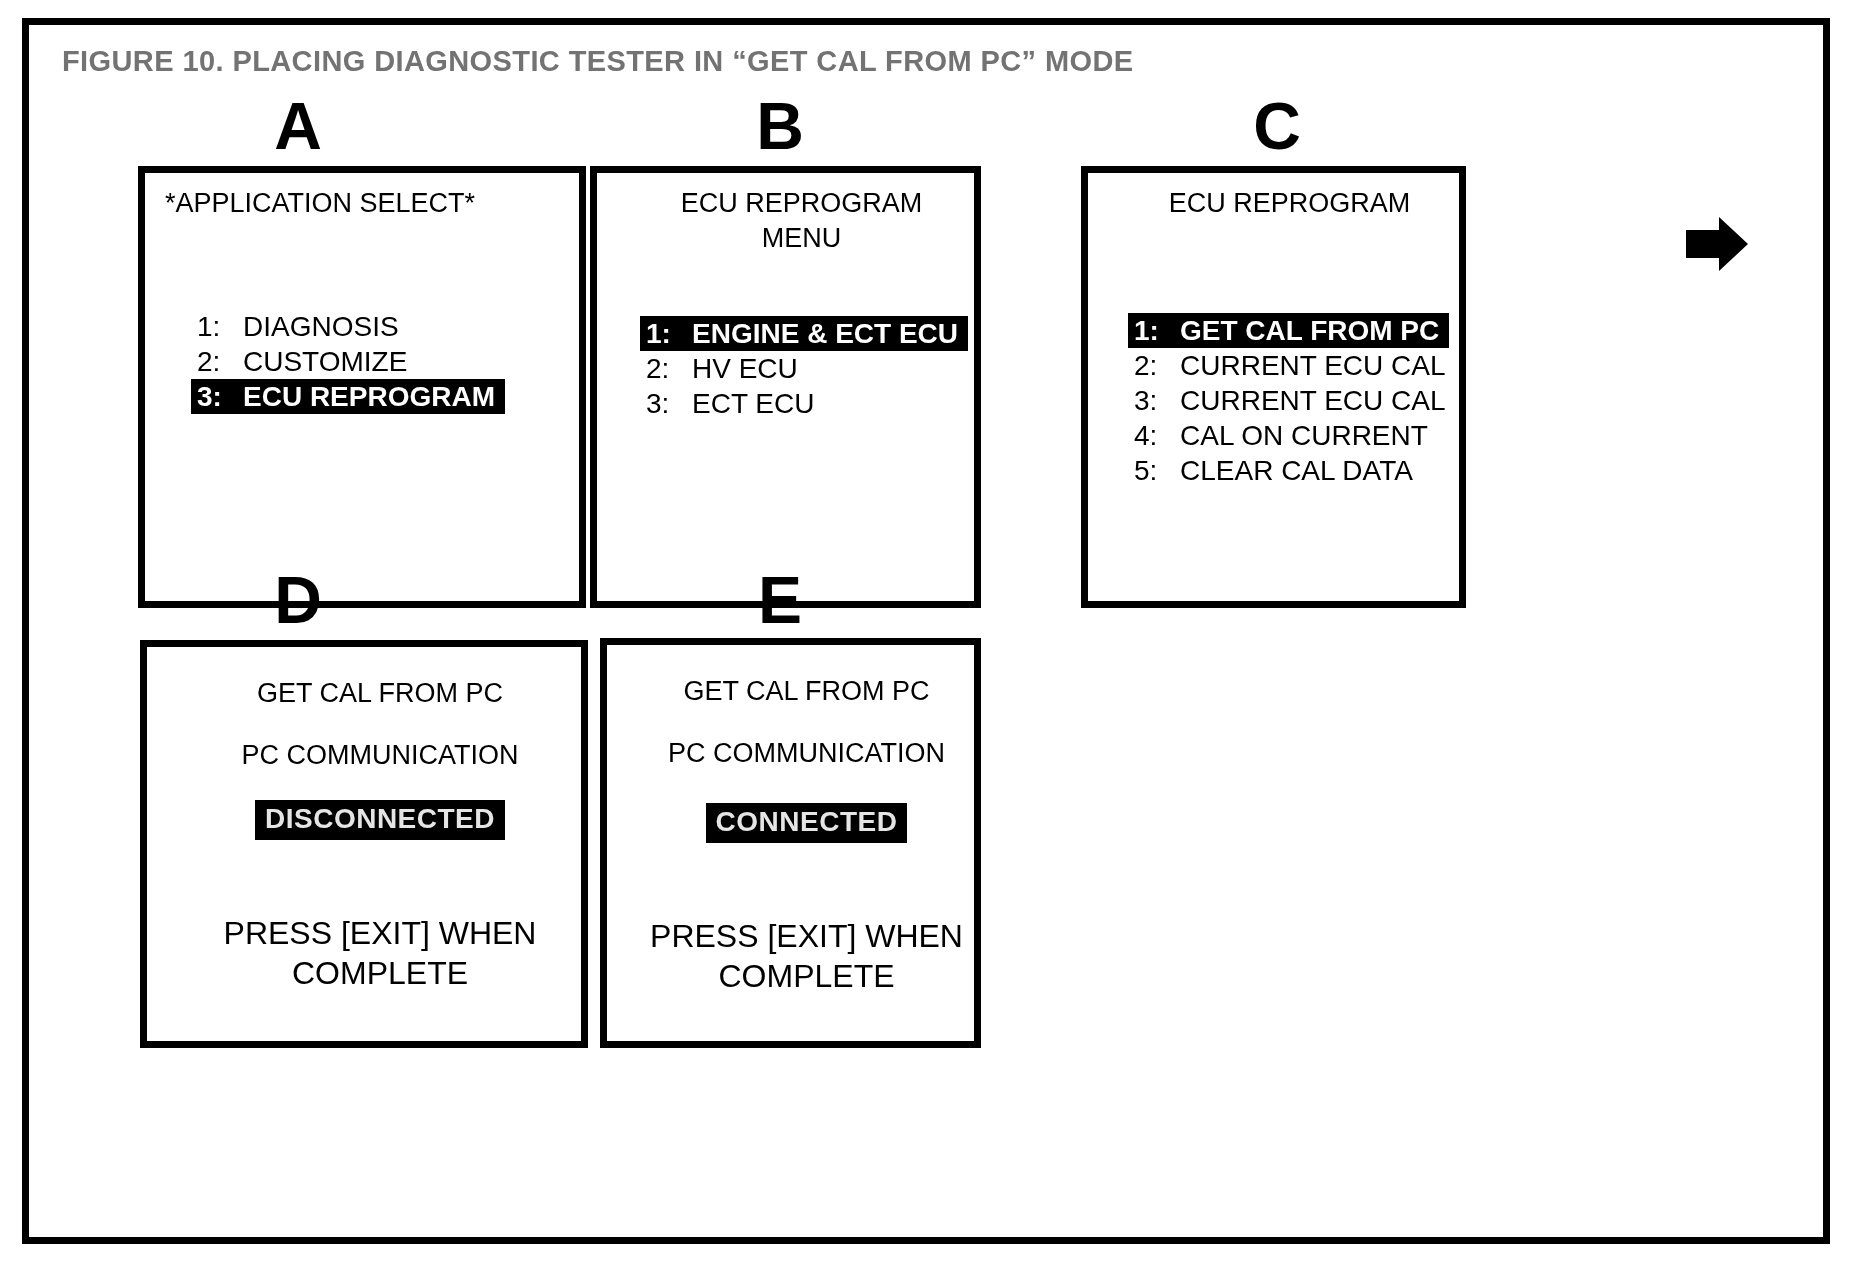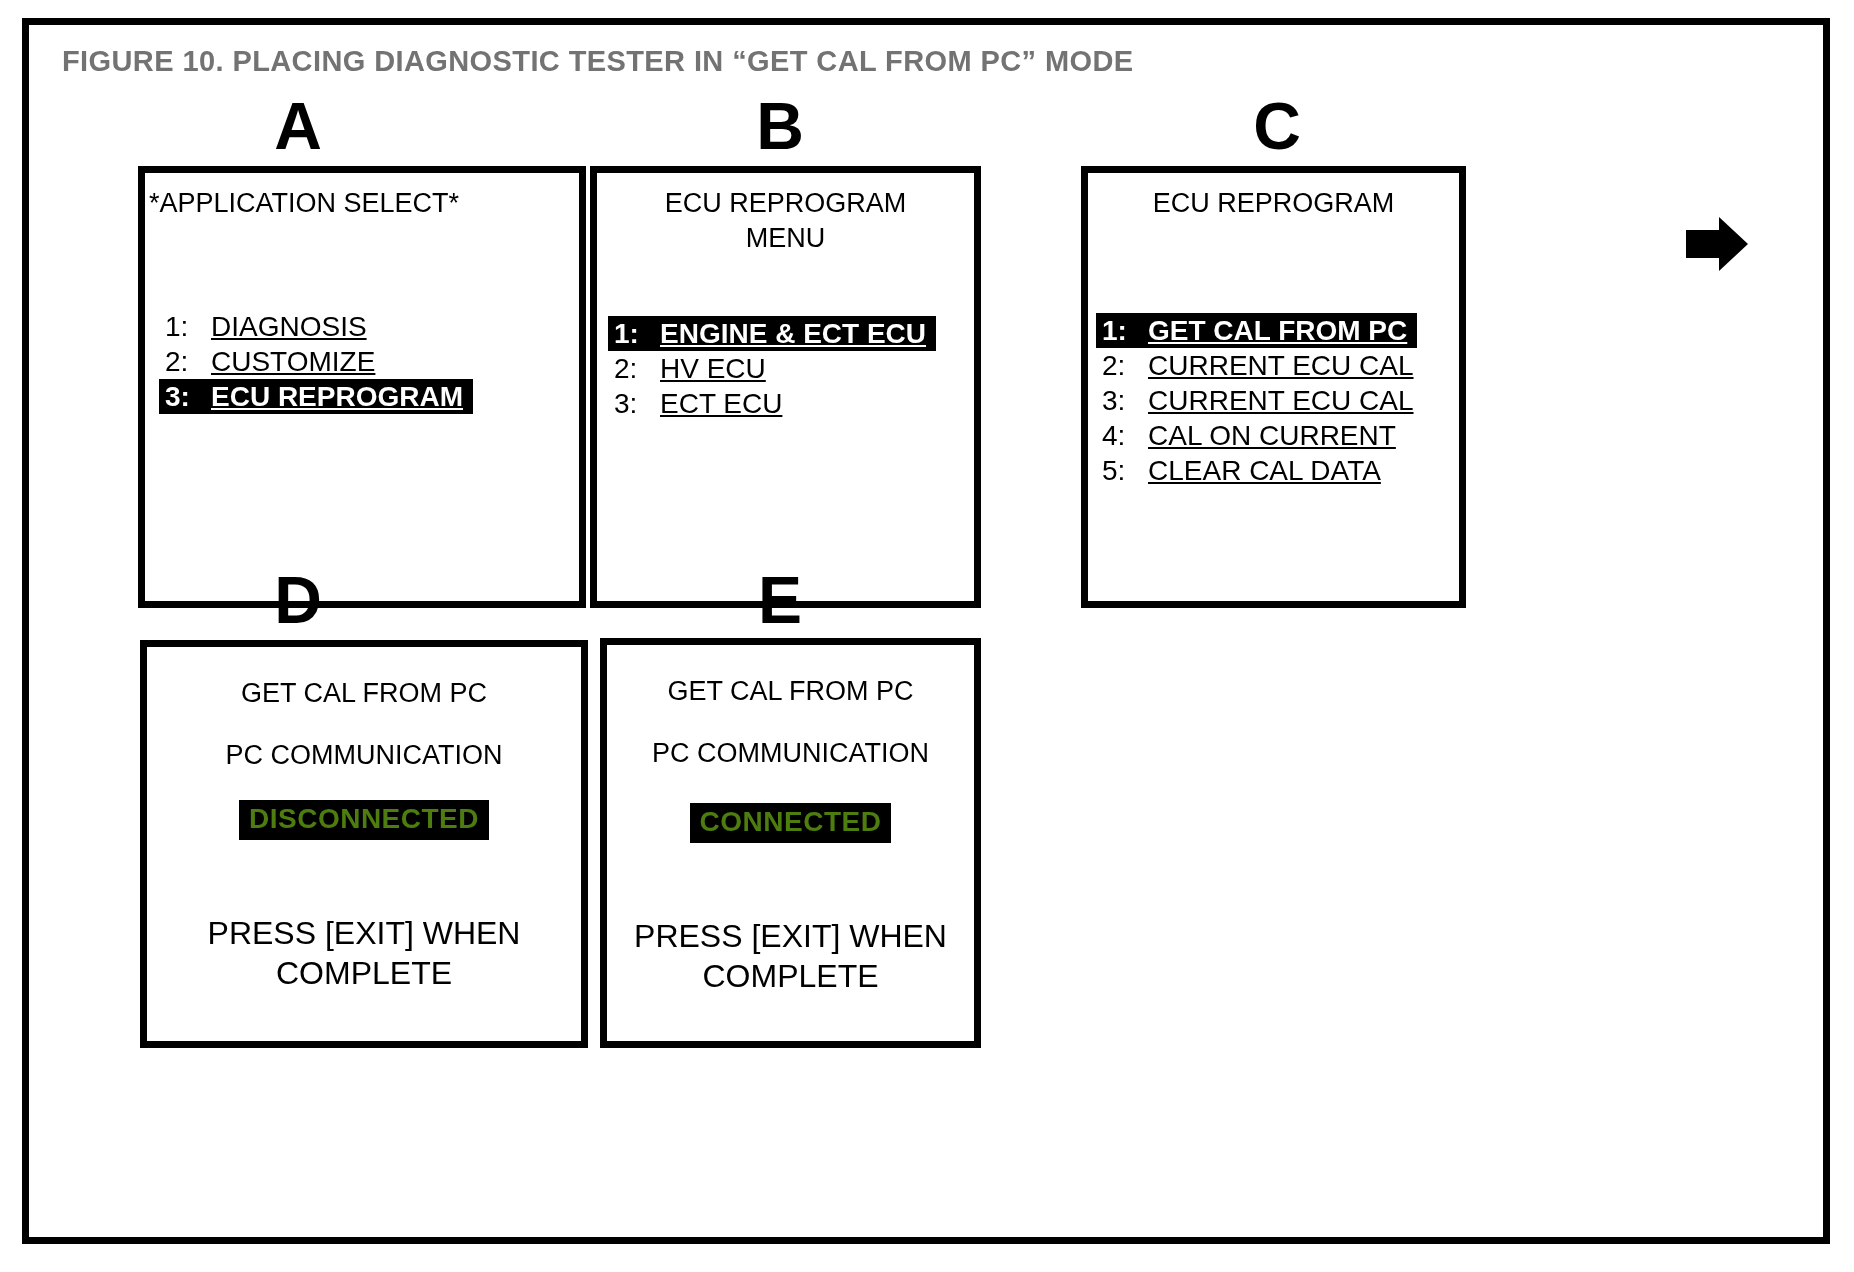--- a/index.html
+++ b/index.html
@@ -47,20 +47,21 @@
     text-align: center;
     width: 80px;
   }
 
   
   .screen {
     position: absolute;
     box-sizing: border-box;
     border: 7px solid #000000;
     background: #ffffff;
+    padding-left: 32px;
   }
 
   .screen-inner {
     position: relative;
     width: 100%;
     height: 100%;
   }
 
   .screen-title {
     text-align: center;
@@ -94,39 +95,38 @@
   }
 
   .menu-num {
     display: inline-block;
     width: 46px;
     flex: 0 0 auto;
   }
 
   .menu-label {
     flex: 0 0 auto;
-    text-decoration: underline;
   }
 
   
   .status-line {
     text-align: center;
     font-size: 27px;
     color: #000000;
     white-space: nowrap;
   }
 
   .status-badge-wrap {
     text-align: center;
   }
 
   .status-badge {
     display: inline-block;
     background: #000000;
-    color: #4d7c0f;
+    color: #e5e5e5;
     font-weight: bold;
     font-size: 28px;
     padding: 3px 10px 5px 10px;
     letter-spacing: 0.5px;
   }
 
   .press-exit {
     text-align: center;
     font-size: 32px;
     color: #000000;

